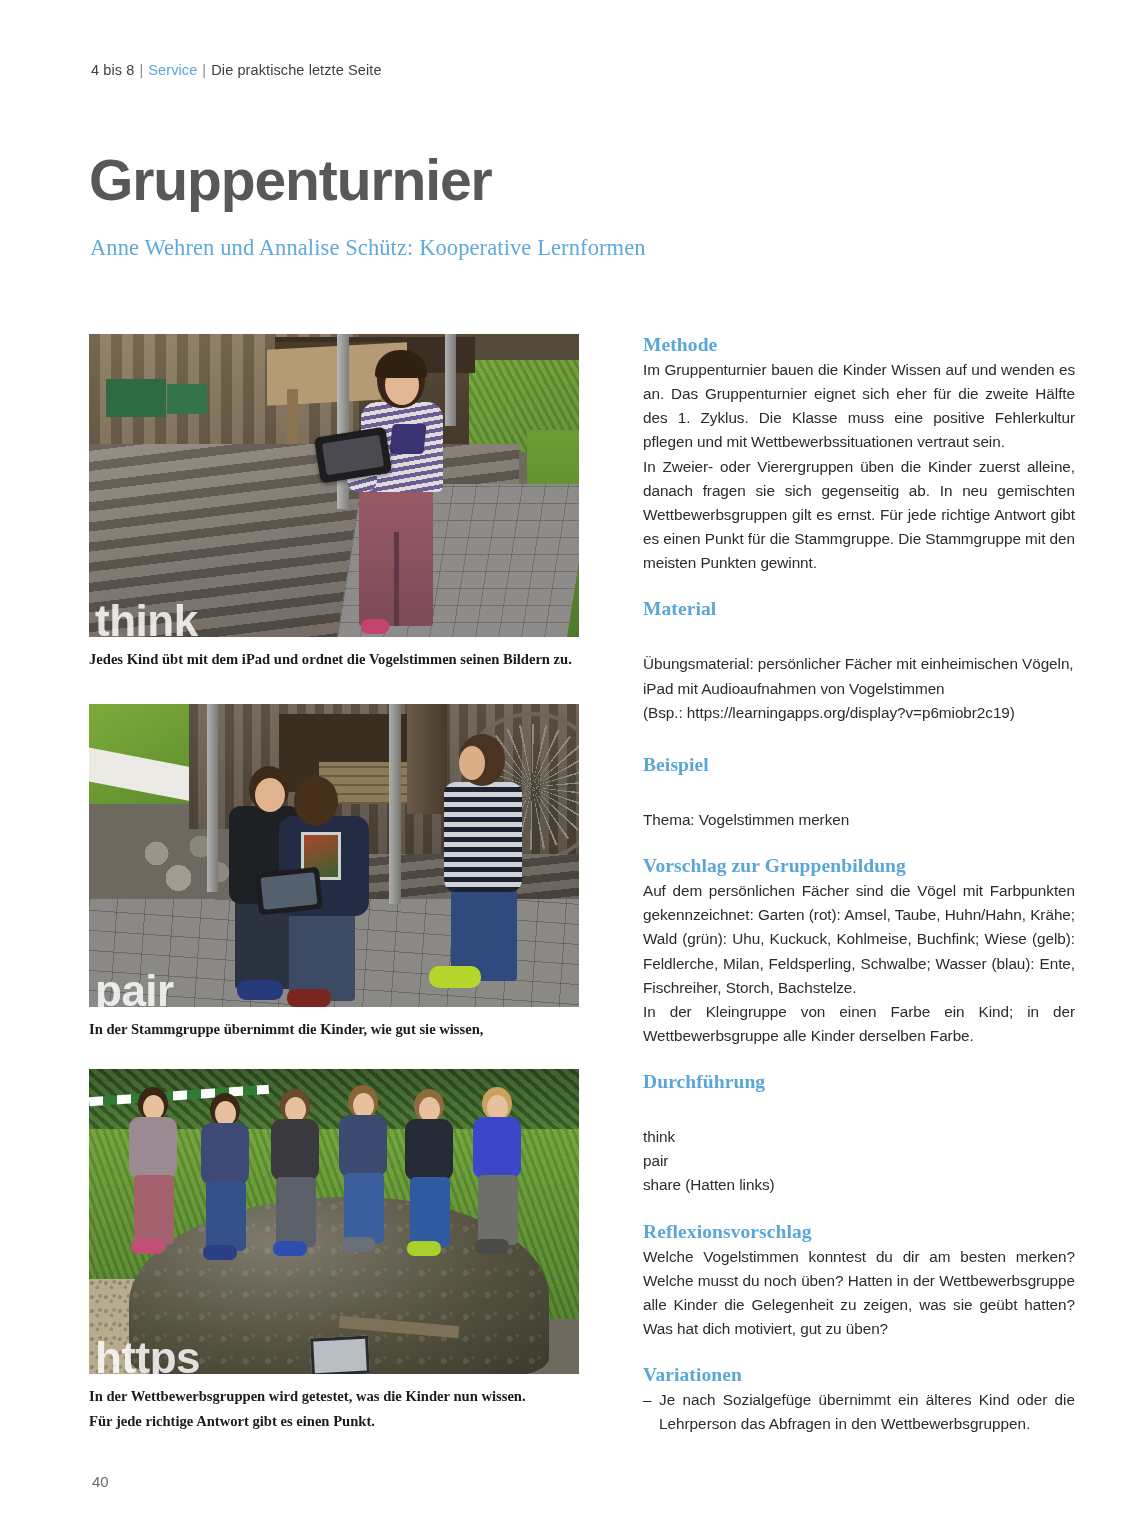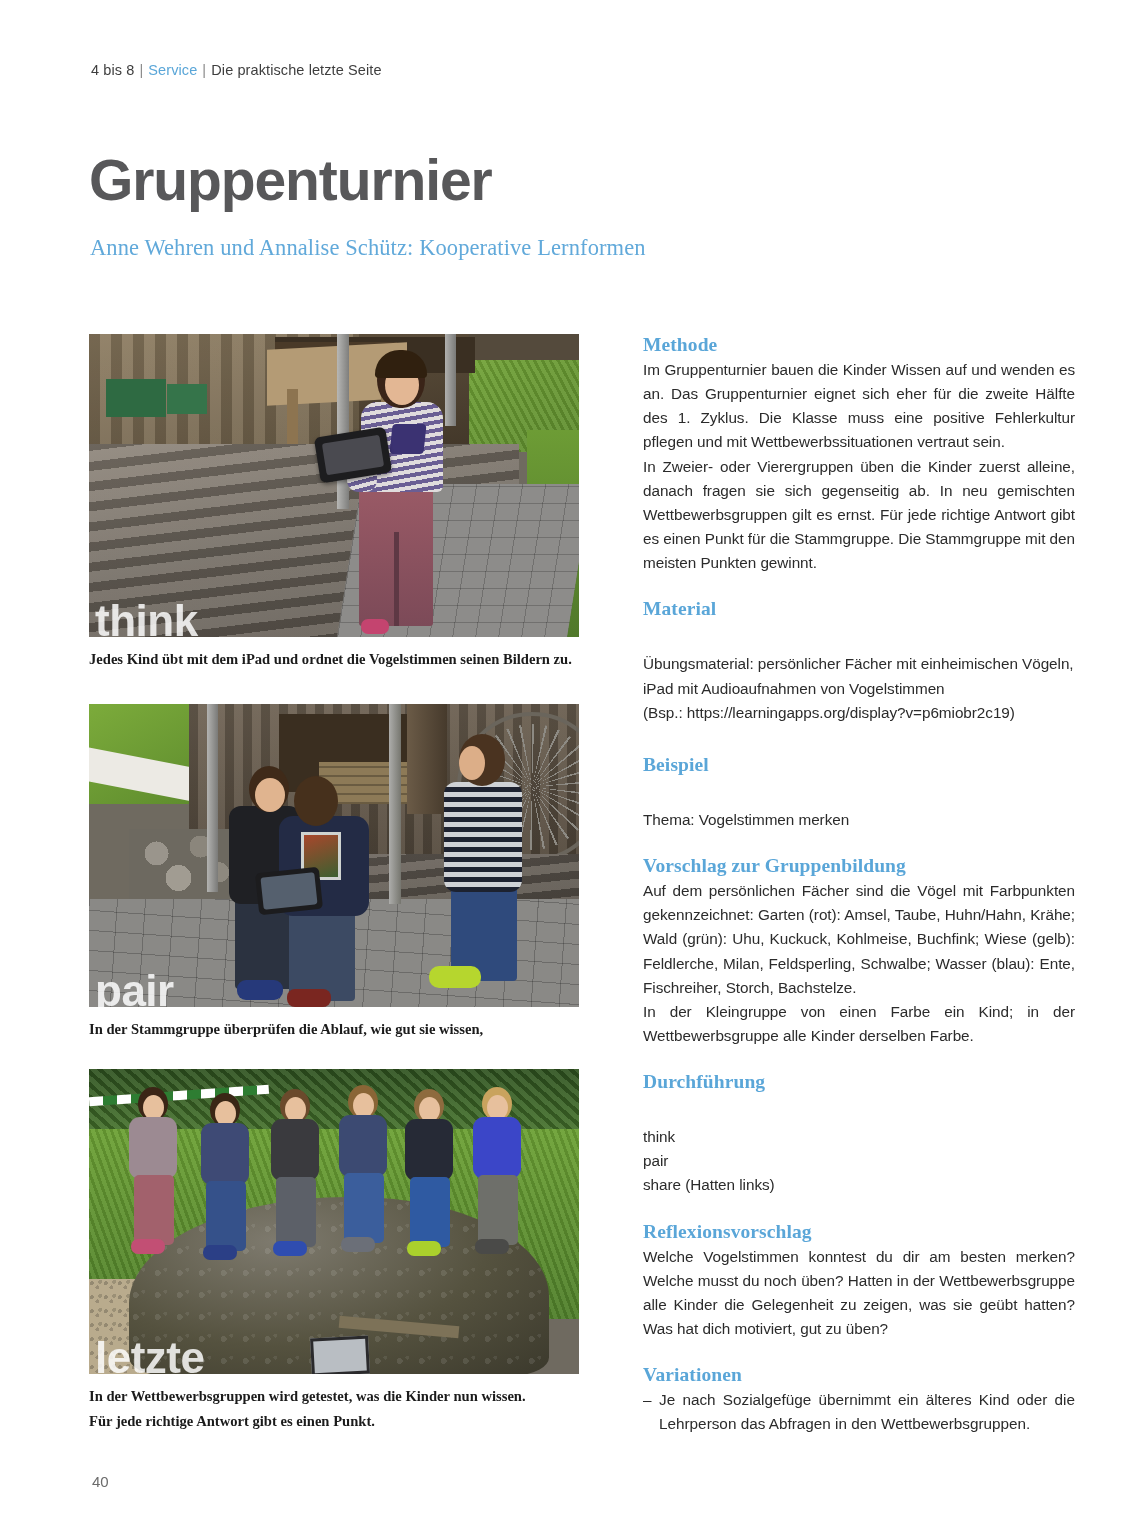--- a/index.html
+++ b/index.html
@@ -304,21 +304,21 @@
         <div class="boyA-face"></div>
         <div class="boyB-legs"></div>
         <div class="boyB-shoe"></div>
         <div class="boyB-body"></div>
         <div class="boyB-card"></div>
         <div class="boyB-head"></div>
         <div class="ipad2"></div>
         <span class="overlayword">pair</span>
       </div>
       <figcaption class="caption">
-        <div>In der Stammgruppe überprüfen die Ablauf, wie gut sie wissen,</div>
+        <div>In der Stammgruppe übernimmt die Kinder, wie gut sie wissen,</div>
       </figcaption>
     </figure>
 
     <figure class="fig fig3">
       <div class="photo p3">
         <div class="hedge"></div>
         <div class="tape"></div>
         <div class="lawn"></div>
         <div class="gravel"></div>
         <div class="stone"></div>
@@ -361,21 +361,21 @@
           <div class="s" style="background:#aad02c;"></div>
         </div>
         <div class="k" style="left:384px;top:18px;">
           <div class="h" style="background:#c9a35e;"></div>
           <div class="f"></div>
           <div class="t" style="background:#3b46c8;"></div>
           <div class="l" style="background:#6e6f6a;"></div>
           <div class="s" style="background:#4a4a48;"></div>
         </div>
 
-        <span class="overlayword">letzte</span>
+        <span class="overlayword">https</span>
       </div>
       <figcaption class="caption">
         <div>In der Wettbewerbsgruppen wird getestet, was die Kinder nun wissen.</div>
         <div>Für jede richtige Antwort gibt es einen Punkt.</div>
       </figcaption>
     </figure>
   </div>
 
   <div class="col">
 

